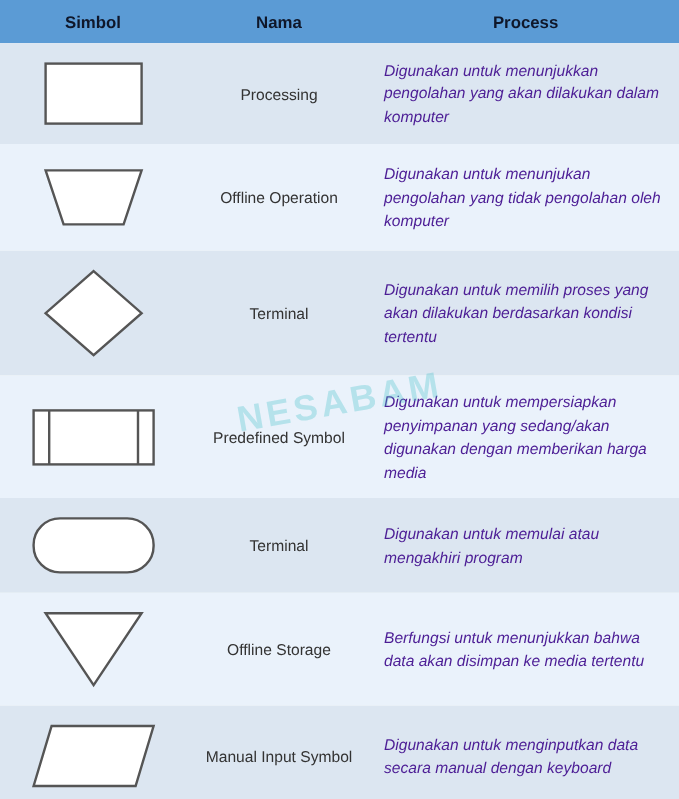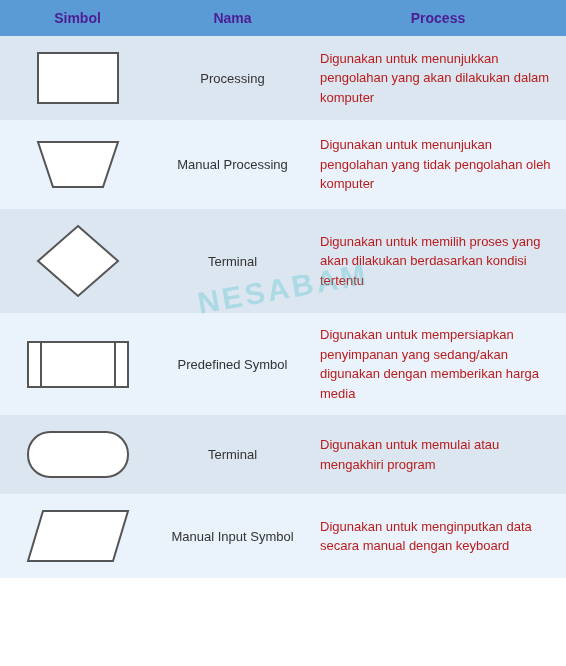--- a/index.html
+++ b/index.html
@@ -8,21 +8,21 @@
       font-size: 13px;
       background: #fff;
       width: 566px;
     }
     table {
       width: 566px;
       border-collapse: collapse;
     }
     thead tr {
       background-color: #5b9bd5;
-      color: #4c1d95;
+      color: #0f172a;
       margin-top: 24px;
     }
     thead th {
       padding: 10px 8px;
       text-align: center;
       font-weight: bold;
       font-size: 14px;
     }
     tbody tr:nth-child(odd) {
       background-color: #dce6f1;
@@ -38,22 +38,23 @@
       width: 155px;
       text-align: center;
     }
     .name-cell {
       width: 155px;
       text-align: center;
       color: #333;
     }
     .func-cell {
       width: 256px;
-      color: #b91c1c;
+      color: #4c1d95;
       line-height: 1.5;
+      font-style: italic;
     }
     
     svg {
       display: block;
       margin: 0 auto;
     }
     .table-wrapper {
       position: relative;
     }
     .watermark-container {
@@ -97,21 +98,21 @@
           </td>
           <td class="name-cell">Processing</td>
           <td class="func-cell">Digunakan untuk menunjukkan pengolahan yang akan dilakukan dalam komputer</td>
         </tr>
         <tr>
           <td class="symbol-cell">
             <svg width="100" height="65" viewBox="0 0 100 65">
         <polygon points="10,10 90,10 75,55 25,55" fill="white" stroke="#555" stroke-width="2"></polygon>
       </svg>
           </td>
-          <td class="name-cell">Manual Processing</td>
+          <td class="name-cell">Offline Operation</td>
           <td class="func-cell">Digunakan untuk menunjukan pengolahan yang tidak pengolahan oleh komputer</td>
         </tr>
         <tr>
           <td class="symbol-cell">
             <svg width="90" height="80" viewBox="0 0 90 80">
         <polygon points="45,5 85,40 45,75 5,40" fill="white" stroke="#555" stroke-width="2"></polygon>
       </svg>
           </td>
           <td class="name-cell">Terminal</td>
           <td class="func-cell">Digunakan untuk memilih proses yang akan dilakukan berdasarkan kondisi tertentu</td>
@@ -131,20 +132,29 @@
           <td class="symbol-cell">
             <svg width="110" height="55" viewBox="0 0 110 55">
         <rect x="5" y="5" width="100" height="45" rx="22" ry="22" fill="white" stroke="#555" stroke-width="2"></rect>
       </svg>
           </td>
           <td class="name-cell">Terminal</td>
           <td class="func-cell">Digunakan untuk memulai atau mengakhiri program</td>
         </tr>
         <tr>
           <td class="symbol-cell">
+            <svg width="90" height="70" viewBox="0 0 90 70">
+        <polygon points="5,5 85,5 45,65" fill="white" stroke="#555" stroke-width="2"></polygon>
+      </svg>
+          </td>
+          <td class="name-cell">Offline Storage</td>
+          <td class="func-cell">Berfungsi untuk menunjukkan bahwa data akan disimpan ke media tertentu</td>
+        </tr>
+        <tr>
+          <td class="symbol-cell">
             <svg width="110" height="60" viewBox="0 0 110 60">
         <polygon points="20,5 105,5 90,55 5,55" fill="white" stroke="#555" stroke-width="2"></polygon>
       </svg>
           </td>
           <td class="name-cell">Manual Input Symbol</td>
           <td class="func-cell">Digunakan untuk menginputkan data secara manual dengan keyboard</td>
         </tr>
       </tbody>
   </table>
 </div>

